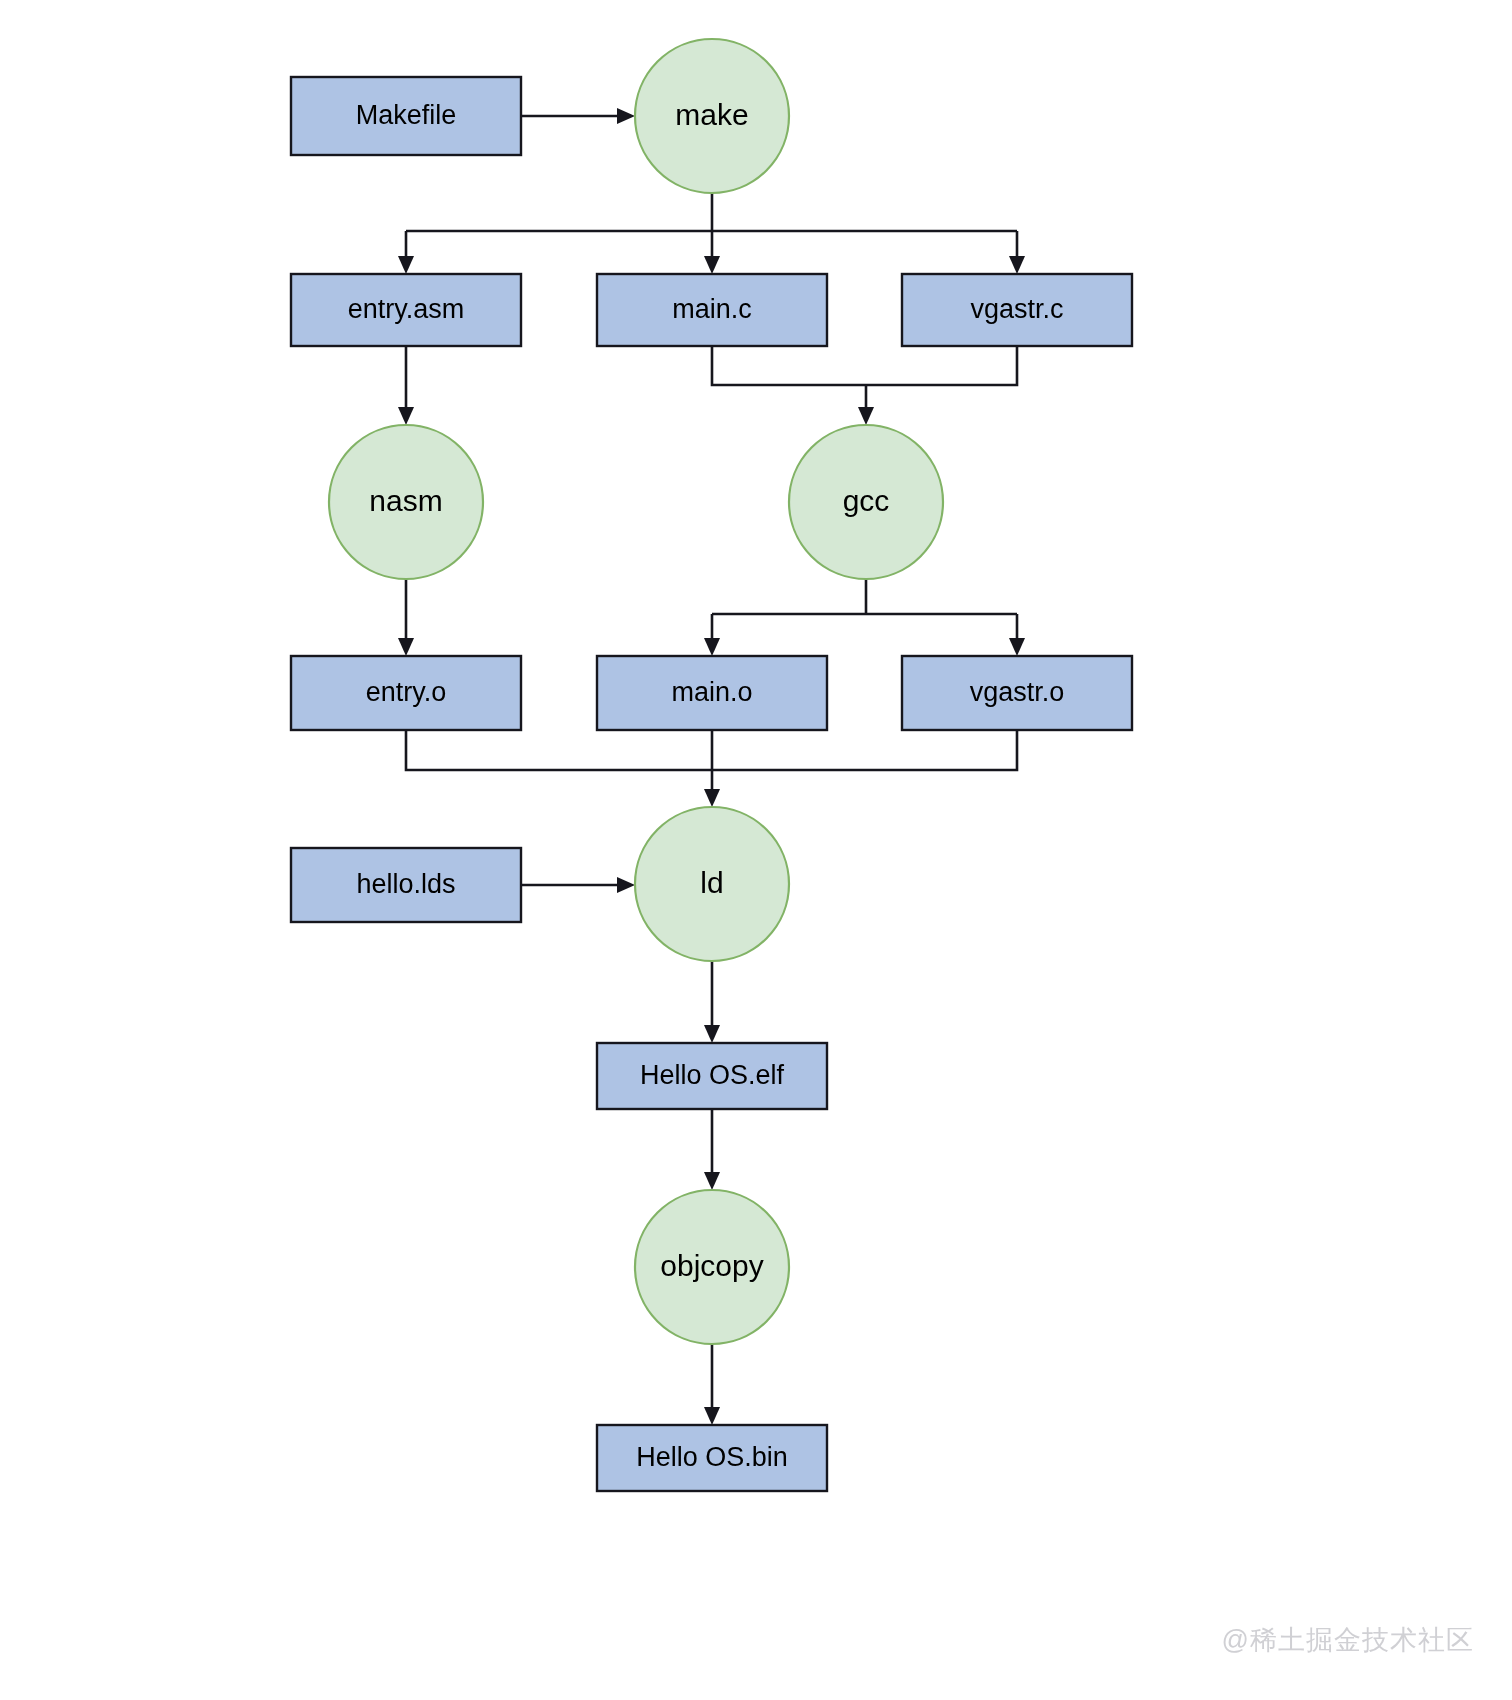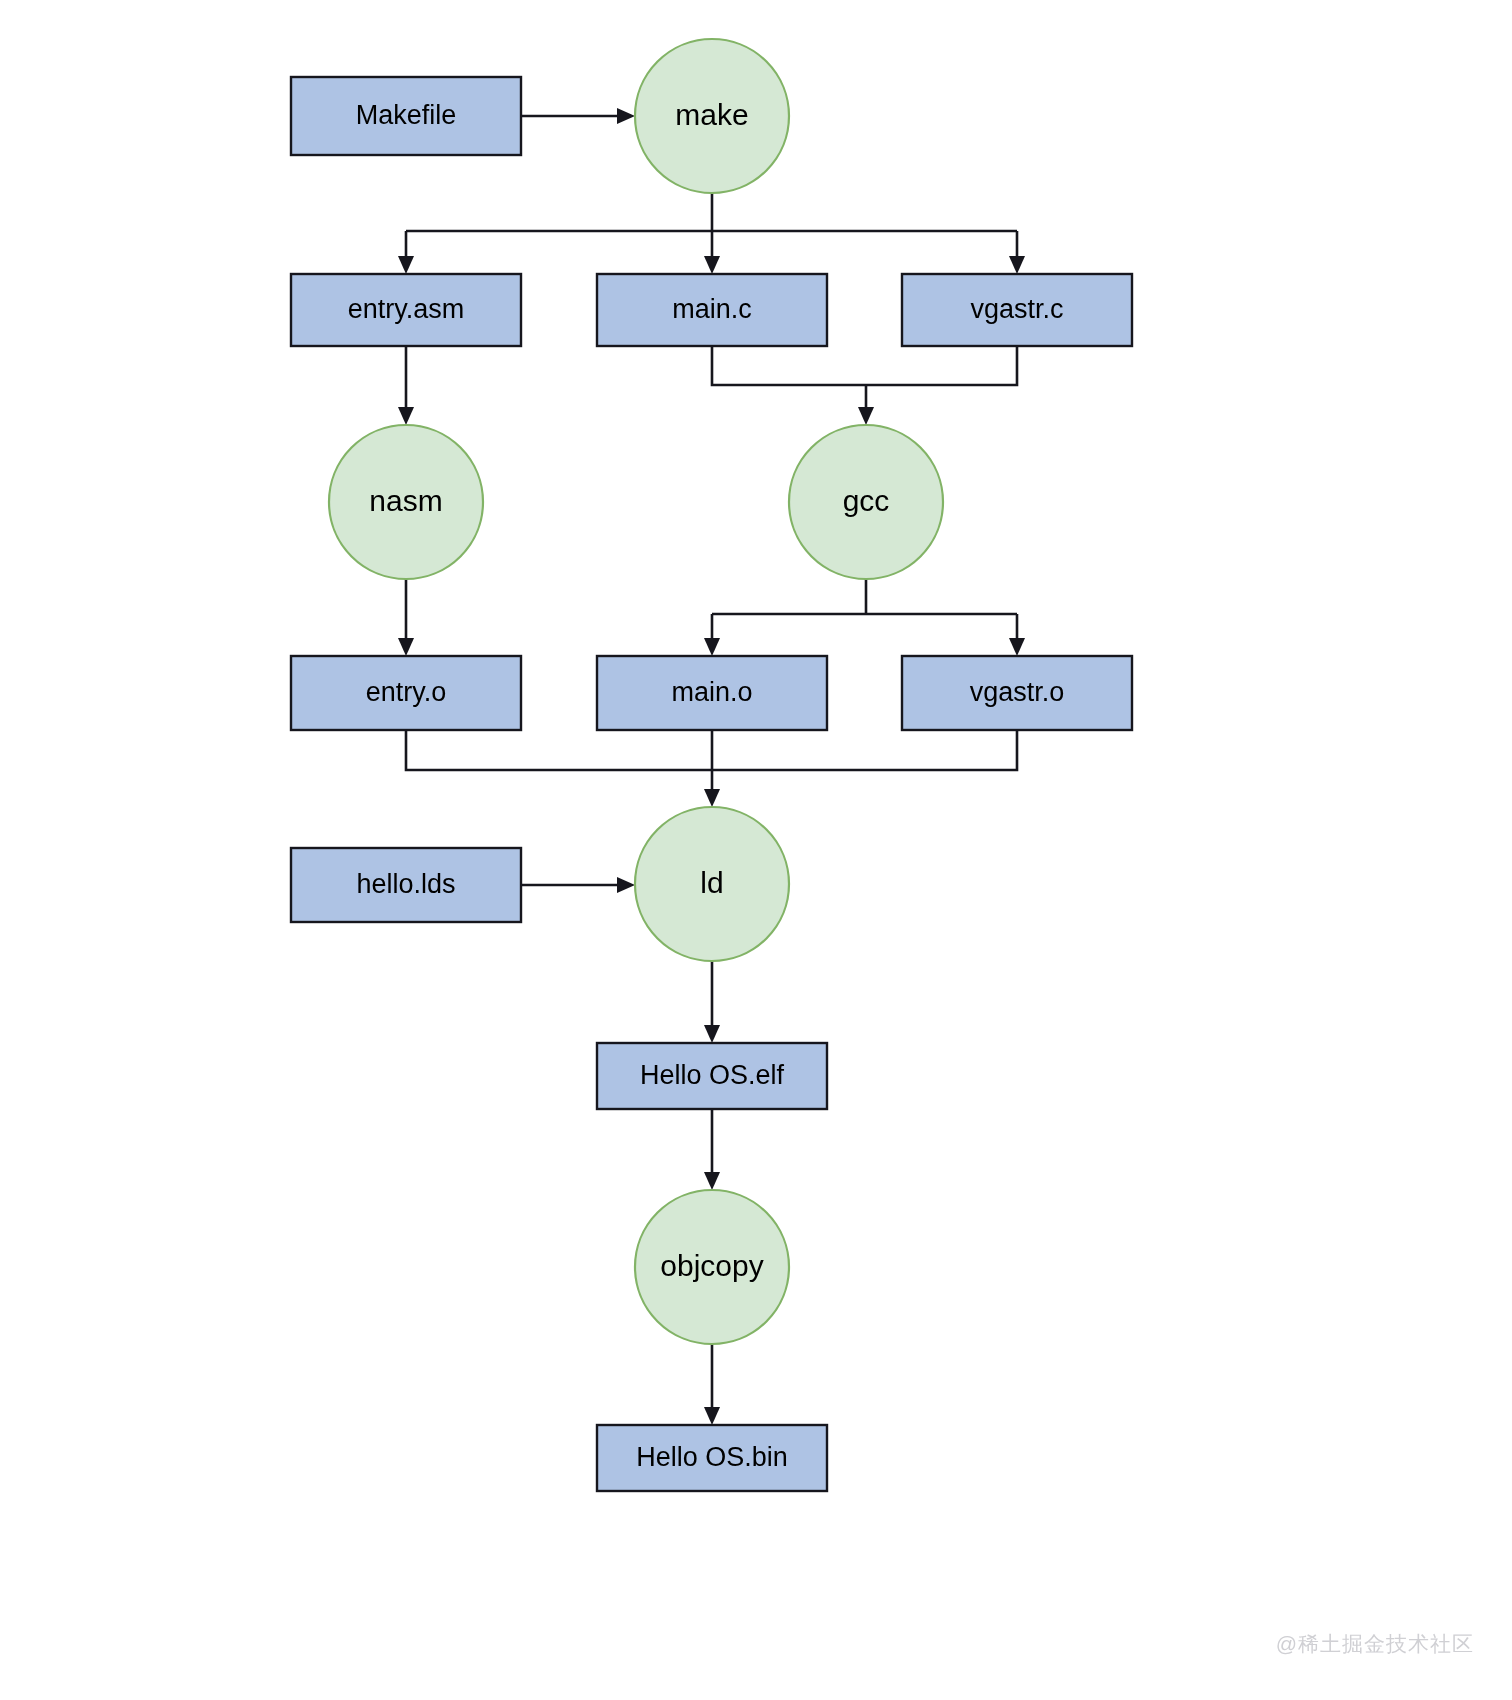--- a/index.html
+++ b/index.html
@@ -55,21 +55,21 @@
   }
   .arrow-head {
     fill: #16161d;
     stroke: none;
   }
   .watermark {
     position: absolute;
     right: 38px;
     bottom: 42px;
     font-family: "Liberation Sans", "DejaVu Sans", sans-serif;
-    font-size: 21px;
+    font-size: 27px;
     color: #d0d0d4;
     letter-spacing: 1px;
     white-space: nowrap;
     user-select: none;
   }
 </style>
 </head>
 <body>
 
 <div id="diagram-root">

